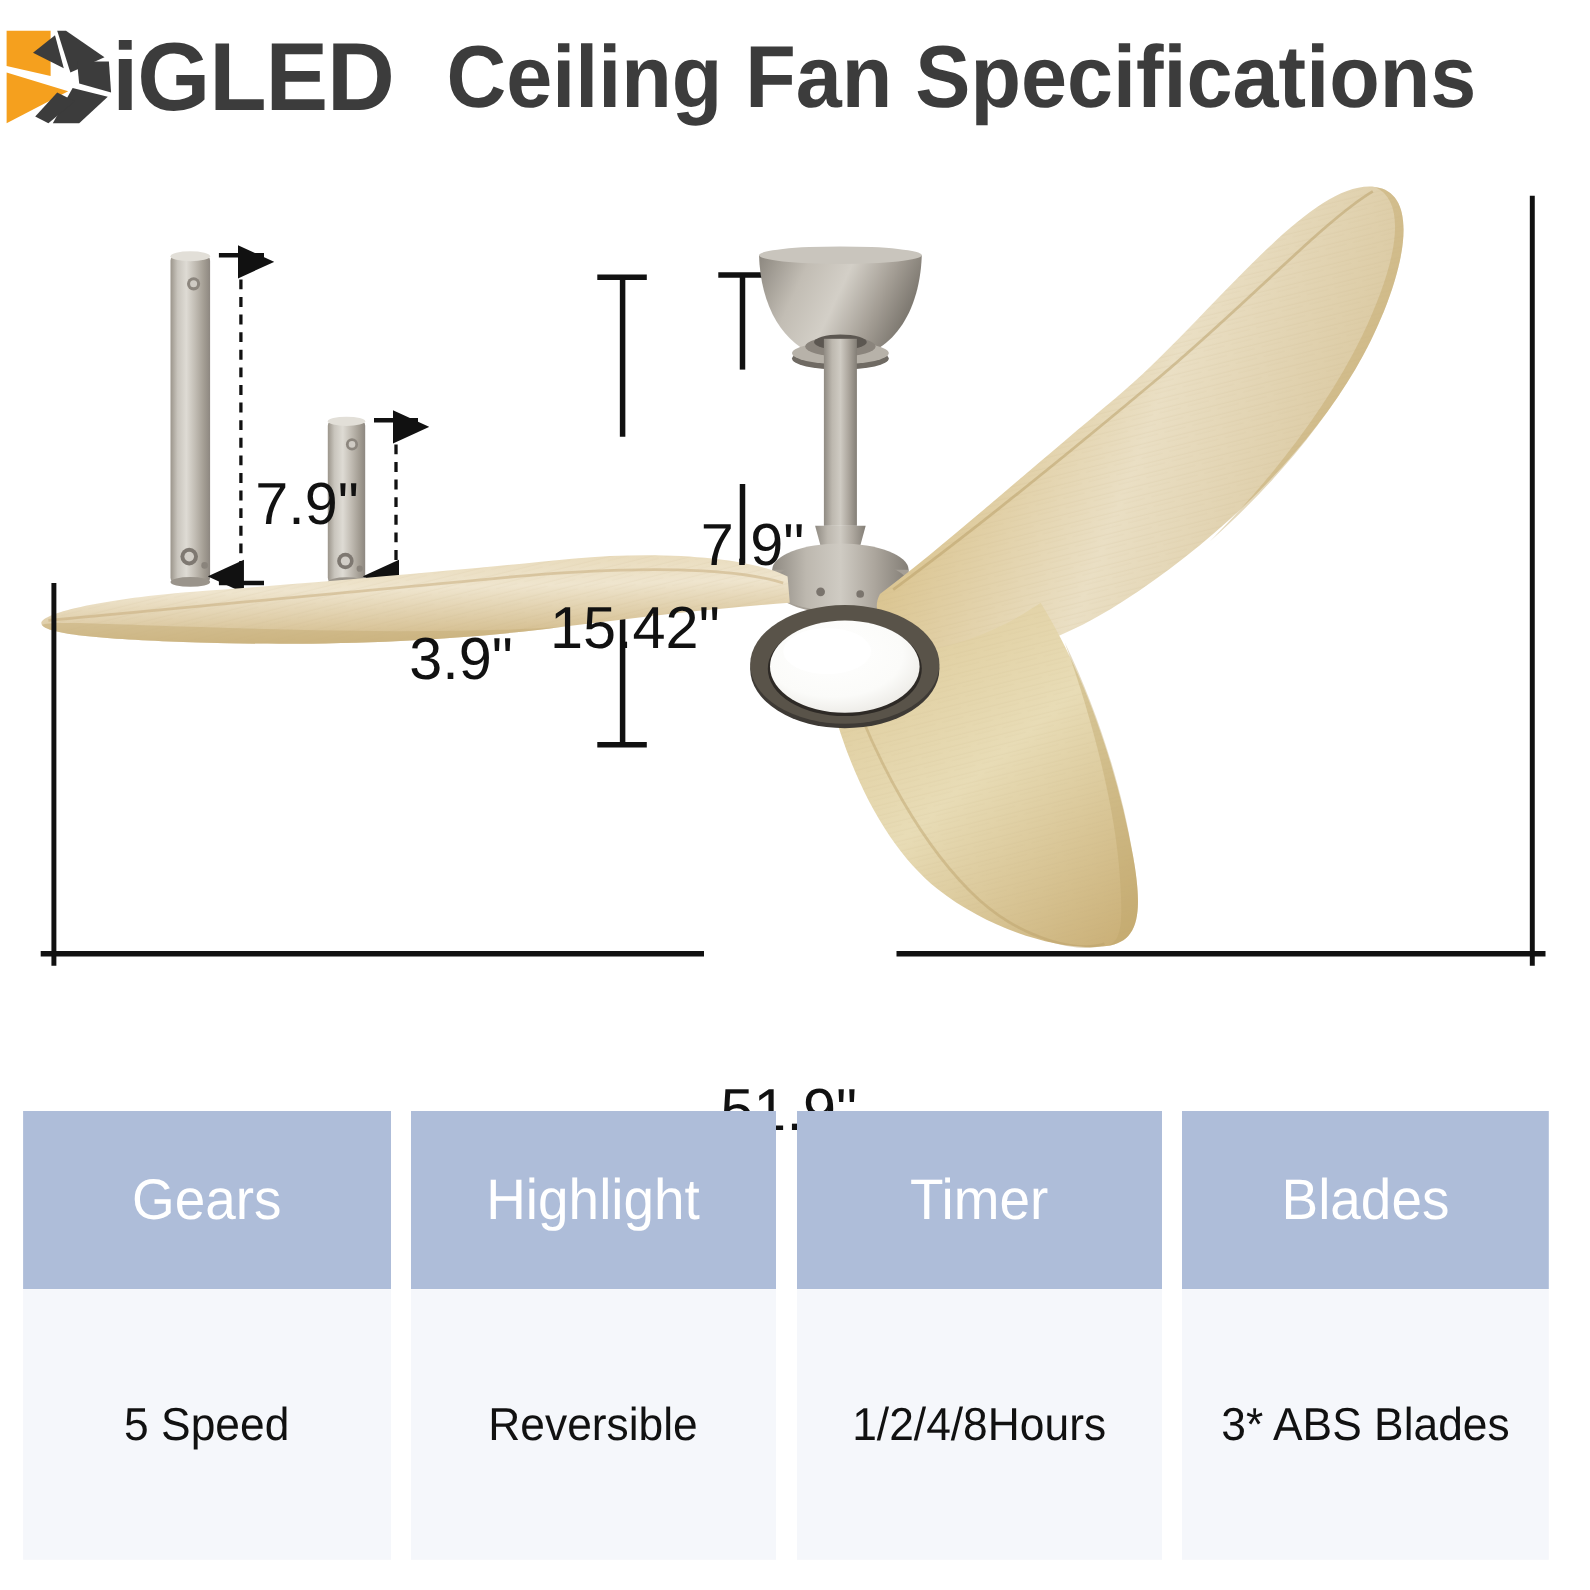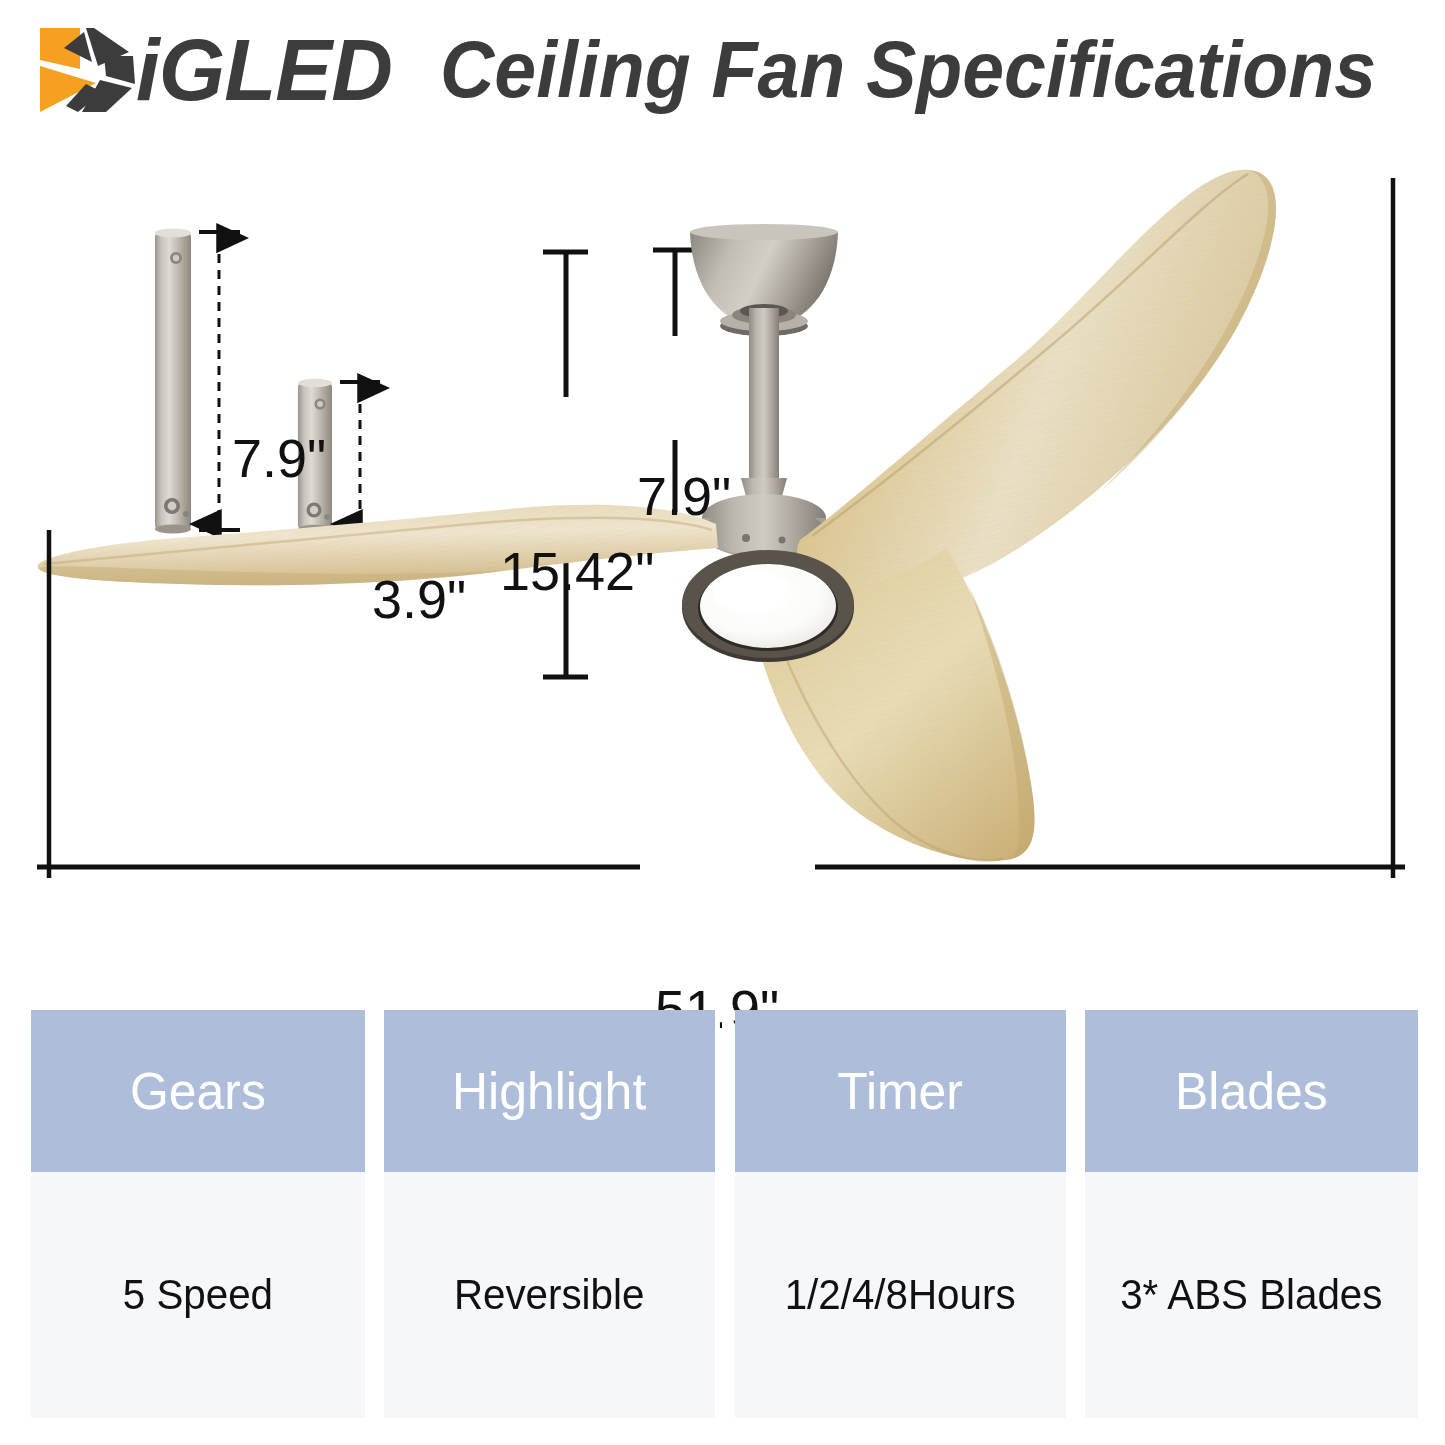--- a/index.html
+++ b/index.html
@@ -17,23 +17,21 @@
   }
 
   
   .header {
     position: absolute;
     left: 0; top: 0;
     width: 1445px;
     height: 140px;
     display: flex;
     align-items: center;
-    padding-left: 34px;
     box-sizing: border-box;
-    font-style: italic;
   }
   .logo-mark {
     width: 106px;
     height: 96px;
     position: relative;
     flex: 0 0 auto;
     margin-right: 2px;
   }
   .logo-mark svg { display: block; }
   .logo-word {
@@ -78,21 +76,21 @@
   }
   .dim-79-rod   { left: 232px; top: 287px; }
   .dim-39-rod   { left: 372px; top: 428px; }
   .dim-1542     { left: 500px; top: 400px; }
   .dim-79-fan   { left: 637px; top: 325px; }
   .dim-519      { left: 655px; top: 838px; }
 
   
   .spec-table {
     position: absolute;
-    left: 24px;
+    left: 14px;
     top: 1010px;
     width: 1401px;
     border-collapse: collapse;
     table-layout: fixed;
   }
   .spec-table th, .spec-table td {
     text-align: center;
     vertical-align: middle;
     padding: 0;
   }

